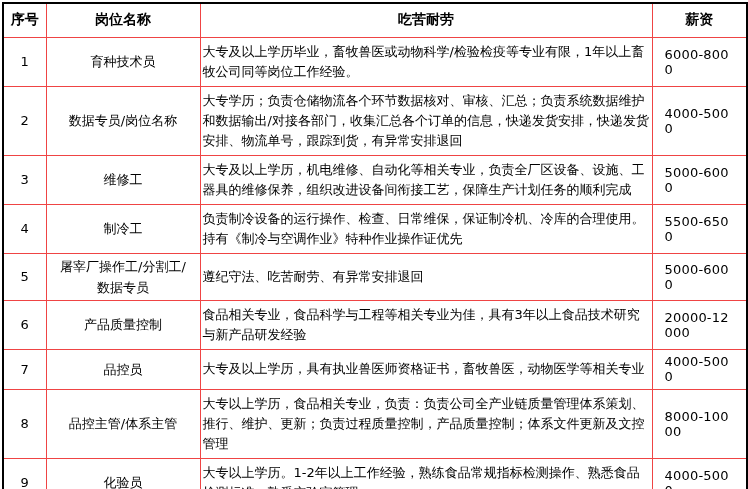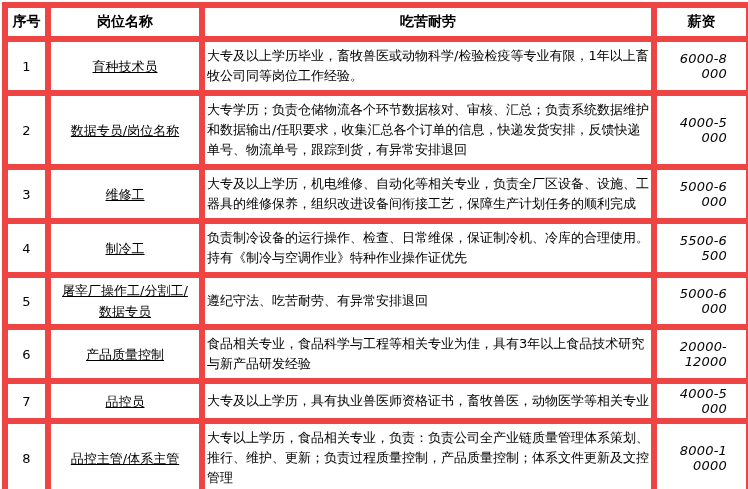--- a/index.html
+++ b/index.html
@@ -17,21 +17,21 @@
     padding: 2px;
     overflow: hidden;
   }
   table.job-table {
     border-collapse: collapse;
     table-layout: fixed;
     width: 744px;
     border: 2px solid #000000;
   }
   .job-table th, .job-table td {
-    border: 6px solid #ef4444;
+    border: 1px solid #ef4444;
     font-size: 13px;
     color: #000000;
     vertical-align: middle;
     box-sizing: border-box;
     word-break: break-all;
   }
   .job-table th {
     font-size: 14px;
     font-weight: bold;
     height: 34px;
@@ -40,33 +40,31 @@
   }
   .c-no {
     text-align: center;
     height: 40px;
     padding: 2px 2px;
   }
   .c-pos {
     text-align: center;
     padding: 2px 10px;
     line-height: 21px;
-    text-decoration: underline;
   }
   .c-req {
     text-align: left;
     padding: 4px 2px;
     line-height: 20px;
   }
   .c-sal {
-    text-align: right;
+    text-align: left;
     font-size: 14px;
-    padding: 2px 19px;
+    padding: 2px 12px;
     letter-spacing: 0.2px;
-    font-style: italic;
   }
 </style>
 </head>
 <body>
 
 <div class="page">
   <table class="job-table">
     <colgroup>
       <col style="width:43px">
       <col style="width:154px">
@@ -85,21 +83,21 @@
   <tr>
     <td class="c-no">1</td>
     <td class="c-pos">育种技术员</td>
     <td class="c-req">大专及以上学历毕业，畜牧兽医或动物科学/检验检疫等专业有限，1年以上畜牧公司同等岗位工作经验。</td>
     <td class="c-sal">6000-8000</td>
   </tr>
 
   <tr>
     <td class="c-no">2</td>
     <td class="c-pos">数据专员/岗位名称</td>
-    <td class="c-req">大专学历；负责仓储物流各个环节数据核对、审核、汇总；负责系统数据维护和数据输出/任职要求，收集汇总各个订单的信息，快递发货安排，反馈快递单号、物流单号，跟踪到货，有异常安排退回</td>
+    <td class="c-req">大专学历；负责仓储物流各个环节数据核对、审核、汇总；负责系统数据维护和数据输出/对接各部门，收集汇总各个订单的信息，快递发货安排，快递发货安排、物流单号，跟踪到货，有异常安排退回</td>
     <td class="c-sal">4000-5000</td>
   </tr>
 
   <tr>
     <td class="c-no">3</td>
     <td class="c-pos">维修工</td>
     <td class="c-req">大专及以上学历，机电维修、自动化等相关专业，负责全厂区设备、设施、工器具的维修保养，组织改进设备间衔接工艺，保障生产计划任务的顺利完成</td>
     <td class="c-sal">5000-6000</td>
   </tr>
 

